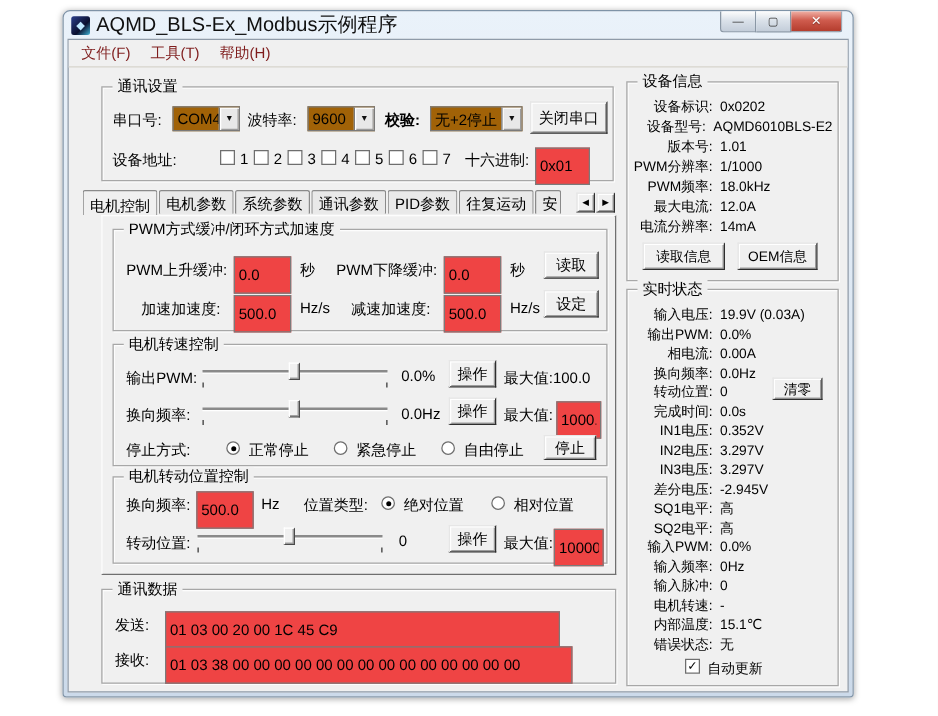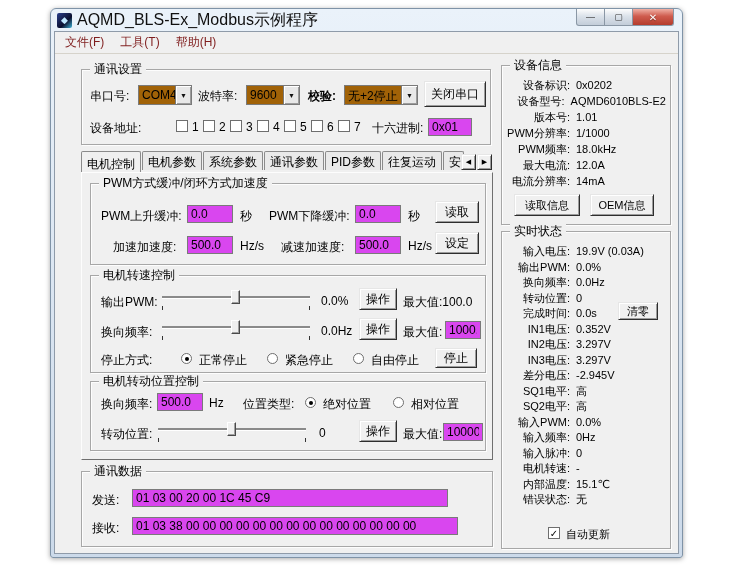--- a/index.html
+++ b/index.html
@@ -27,42 +27,42 @@
   .client{position:absolute;left:3px;right:3px;top:22px;bottom:3px;background:#f0f0f0;border:1px solid #8f9ba9;}
   .menubar{position:absolute;left:0;right:0;top:0;height:22px;display:flex;align-items:center;
            background:#f0f0f0;border-bottom:1px solid #d6d3cb;padding-left:2px;}
   .mi{font-size:12px;color:#7f1d1d;padding:3px 8px;}
   .content{position:absolute;left:0;right:0;top:23px;bottom:0;font-size:12px;color:#000;}
 
   
   .group{position:absolute;border:1px solid #a7a7a7;box-shadow:inset 1px 1px 0 #fdfdfd,1px 1px 0 #fdfdfd;}
   .legend{position:absolute;top:-8px;left:8px;background:#f0f0f0;padding:0 4px;font-size:12px;line-height:15px;white-space:nowrap;}
   .lbl{position:absolute;font-size:12px;white-space:nowrap;}
-  .tin{position:absolute;height:18px;background:#d946ef;border:1px solid #7a7a7a;font-size:12px;padding:0 3px;white-space:nowrap;overflow:hidden;}
+  .tin{position:absolute;height:30px;background:#ef4444;border:1px solid #7a7a7a;font-size:12px;padding:0 3px;white-space:nowrap;overflow:hidden;}
   input.tin{outline:none;}
   .btn{position:absolute;display:flex;align-items:center;justify-content:center;font-size:12px;cursor:default;
        background:#f0f0f0;border:1px solid;border-color:#e6e6e6 #2e2e2e #2e2e2e #e6e6e6;
        box-shadow:inset 1px 1px 0 #ffffff,inset -1px -1px 0 #9c9c9c;}
   .combo{position:absolute;height:20px;background:#a16207;border:1px solid #7a7a7a;display:flex;align-items:stretch;}
   .combo-text{flex:1;font-size:12px;padding:2px 3px;overflow:hidden;white-space:nowrap;}
   .combo-btn{width:16px;display:flex;align-items:center;justify-content:center;font-size:7px;color:#111;
        background:#e8e8e8;border-left:1px solid #7a7a7a;box-shadow:inset 1px 1px 0 #fff,inset -1px -1px 0 #9c9c9c;}
   .check{position:absolute;width:12px;height:12px;background:#fff;border:1px solid #6e6e6e;
          font-size:10px;line-height:11px;text-align:center;color:#000;}
   .radio{position:absolute;width:11px;height:11px;border-radius:50%;background:#fff;border:1px solid #6e6e6e;}
   .radio.on::after{content:"";position:absolute;left:3px;top:3px;width:4px;height:4px;border-radius:50%;background:#000;}
   .slider{position:absolute;height:21px;}
   .slider .ch{position:absolute;left:1px;right:1px;top:7px;height:2px;background:#8a8a8a;box-shadow:0 1px 0 #fff;}
   .slider .th{position:absolute;left:50%;top:1px;width:9px;height:14px;margin-left:-5px;background:#f0f0f0;
        border:1px solid;border-color:#fff #4a4a4a #4a4a4a #fff;box-shadow:inset -1px -1px 0 #a0a0a0;}
   .slider .tk{position:absolute;top:17px;width:1px;height:4px;background:#333;}
   .slider .tk.l{left:1px}.slider .tk.r{right:1px}
 
   
-  .tabstrip{position:absolute;left:26px;top:96px;width:412px;height:21px;display:flex;align-items:flex-start;overflow:hidden;}
+  .tabstrip{position:absolute;left:11px;top:96px;width:412px;height:21px;display:flex;align-items:center;overflow:hidden;}
   .tab{font-size:12px;padding:2px 5px;height:19px;border:1px solid #8a8a8a;border-bottom:none;border-radius:2px 2px 0 0;
        background:#e9e9e9;margin-right:1px;white-space:nowrap;}
   .tab.active{background:#f0f0f0;height:21px;padding-top:4px;position:relative;z-index:3;margin-bottom:-1px;}
   .tab.clip{max-width:21px;overflow:hidden;}
   .spin{position:absolute;width:15px;height:16px;font-size:7px;}
   .tabbody{position:absolute;left:26px;top:117px;width:412px;height:288px;background:#f0f0f0;
        border:1px solid;border-color:#fdfdfd #6f6f6f #6f6f6f #fdfdfd;z-index:2;}
 
   
   .rowlist{position:absolute;left:4px;right:4px;top:12px;}
@@ -282,20 +282,24 @@
         <div class="rowlist">
           <div class="irow">
                 <span class="rl">输入电压:</span>
                 <span class="rv">19.9V (0.03A)</span>
               </div>
           <div class="irow">
                 <span class="rl">输出PWM:</span>
                 <span class="rv">0.0%</span>
               </div>
           <div class="irow">
+                <span class="rl">相电流:</span>
+                <span class="rv">0.00A</span>
+              </div>
+          <div class="irow">
                 <span class="rl">换向频率:</span>
                 <span class="rv">0.0Hz</span>
               </div>
           <div class="irow">
                 <span class="rl">转动位置:</span>
                 <span class="rv">0</span>
               </div>
           <div class="irow">
                 <span class="rl">完成时间:</span>
                 <span class="rv">0.0s</span>

